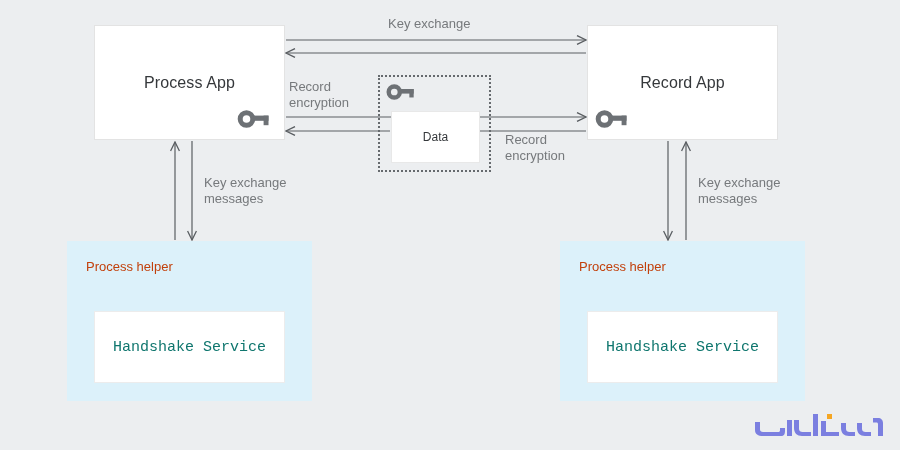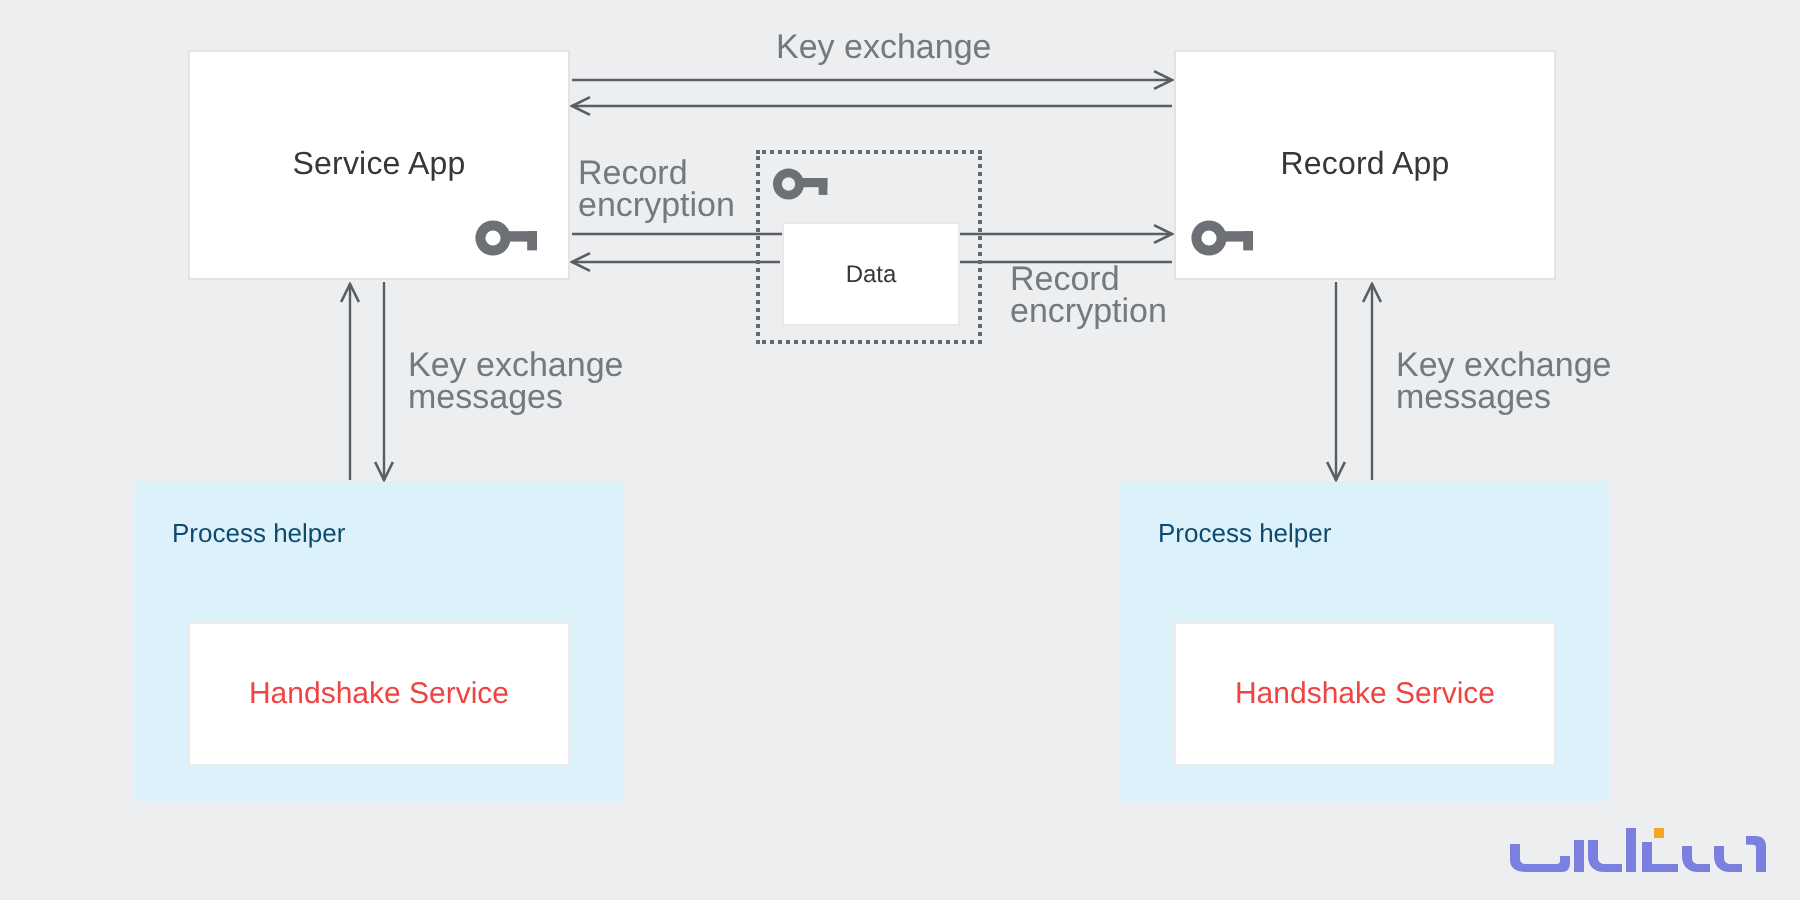--- a/index.html
+++ b/index.html
@@ -78,49 +78,50 @@
     width: 245px;
     height: 160px;
     box-sizing: border-box;
   }
   #helper-left  { left: 67px; }
   #helper-right { left: 560px; }
   .helper-label {
     position: absolute;
     left: 19px; top: 18px;
     font-size: 13px;
-    color: #0c4a6e;
+    color: #c2410c;
   }
   .service-box {
     position: absolute;
     left: 27px; top: 70px;
     width: 191px; height: 72px;
     background: #ffffff;
     border: 1px solid #ececec;
     box-sizing: border-box;
   }
   .service-label {
     position: absolute;
     left: 0; right: 0; top: 50%;
     transform: translateY(-50%);
     text-align: center;
     font-size: 15px;
-    color: #ef4444;
+    color: #0f766e;
+    font-family: Liberation Mono, monospace;
   }
 
   
   .key-icon { position: absolute; }
   #key-client { left: 236px; top: 108px; }
   #key-server { left: 594px; top: 108px; }
   #key-data   { left: 385px; top: 82px; }
 
   
   .edge-label {
     position: absolute;
-    font-size: 17px;
+    font-size: 13px;
     line-height: 16px;
     color: #76797c;
     white-space: pre-line;
   }
   #lbl-key-exchange     { left: 388px; top: 16px; }
   #lbl-rec-enc-left     { left: 289px; top: 79px; }
   #lbl-rec-enc-right    { left: 505px; top: 132px; }
   #lbl-kem-left         { left: 204px; top: 175px; }
   #lbl-kem-right        { left: 698px; top: 175px; }
 
@@ -166,21 +167,21 @@
 
       <line x1="175" y1="240" x2="175" y2="142" marker-end="url(#ar-u)"></line>
       <line x1="192" y1="141" x2="192" y2="240" marker-end="url(#ar-d)"></line>
 
       <line x1="668" y1="141" x2="668" y2="240" marker-end="url(#ar-d)"></line>
       <line x1="686" y1="240" x2="686" y2="142" marker-end="url(#ar-u)"></line>
     </g>
   </svg>
 
   <div class="app-box" id="client-app">
-    <div class="app-title">Service App</div>
+    <div class="app-title">Process App</div>
   </div>
   <span class="key-icon" id="key-client">
     <svg width="34" height="22" viewBox="0 0 34 22" xmlns="http://www.w3.org/2000/svg">
       <path fill="#6d7175" d="M10.5,2.2 A8.8,8.8 0 1,0 10.5,19.8 A8.8,8.8 0 1,0 10.5,2.2 Z
                M10.5,7.2 A3.8,3.8 0 1,1 10.5,14.8 A3.8,3.8 0 1,1 10.5,7.2 Z"></path>
       <rect x="17" y="7.6" width="15.5" height="5.2" fill="#6d7175"></rect>
       <rect x="27.6" y="7.6" width="4.9" height="9.6" fill="#6d7175"></rect>
     </svg>
   </span>
 

